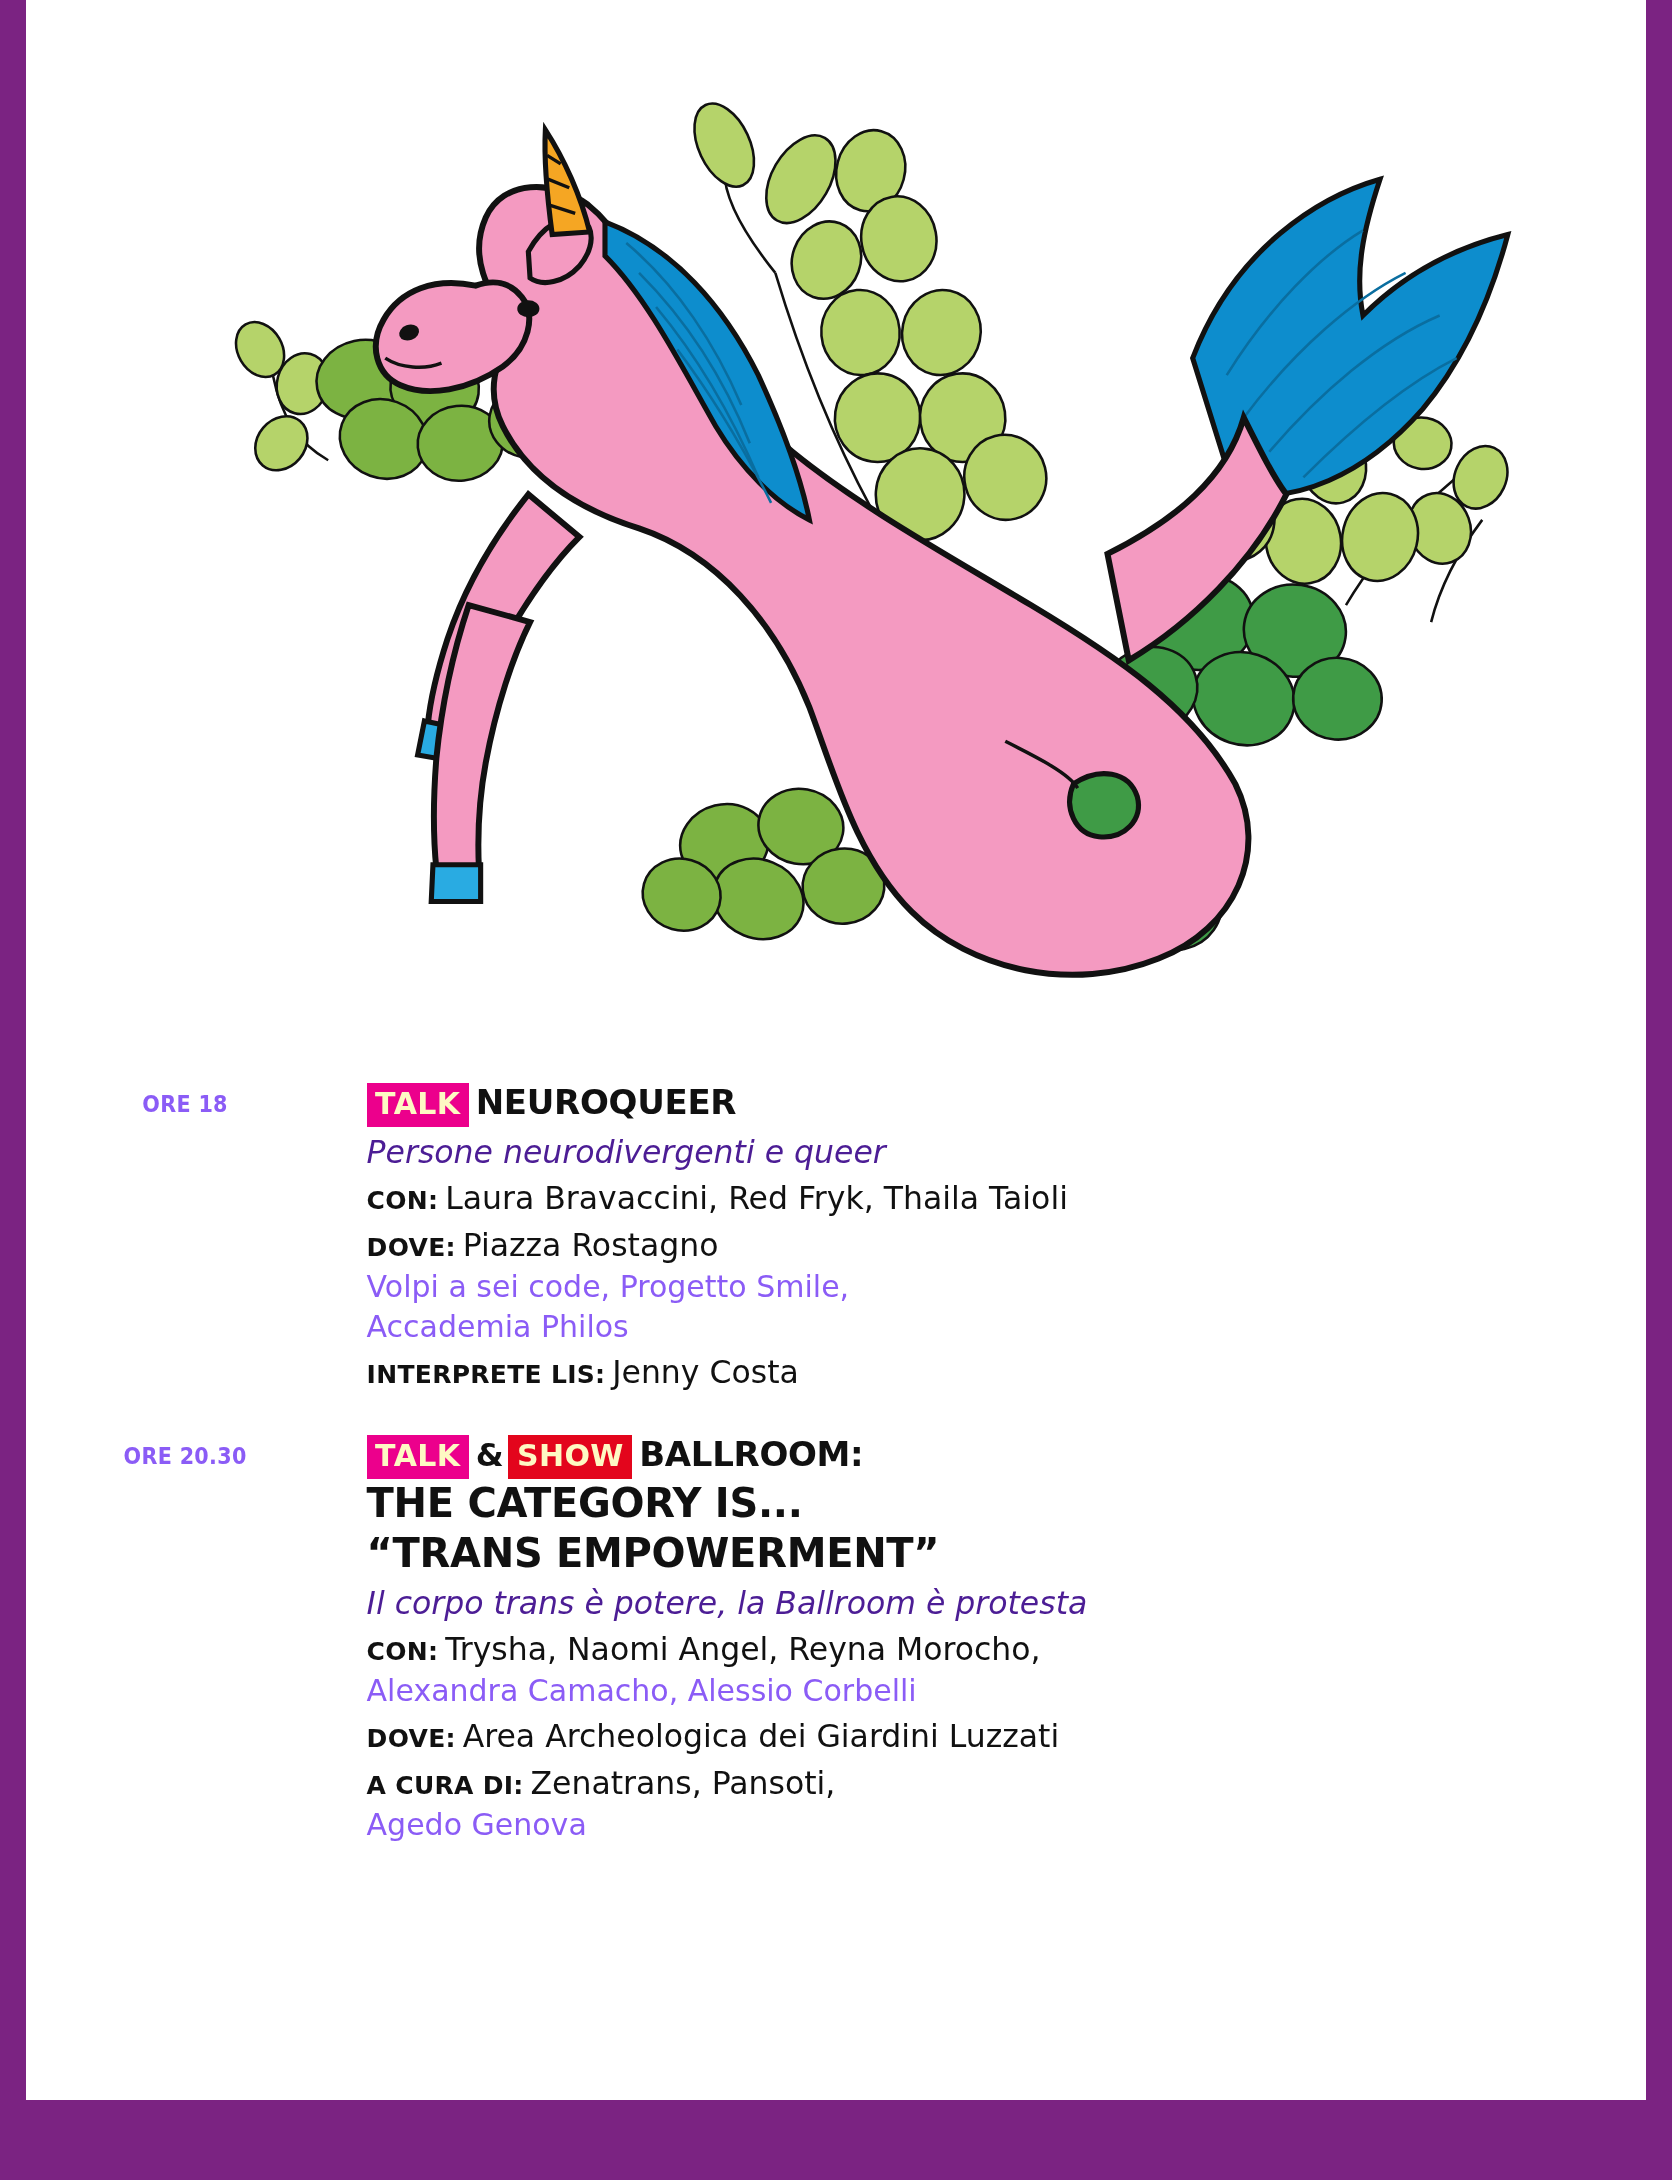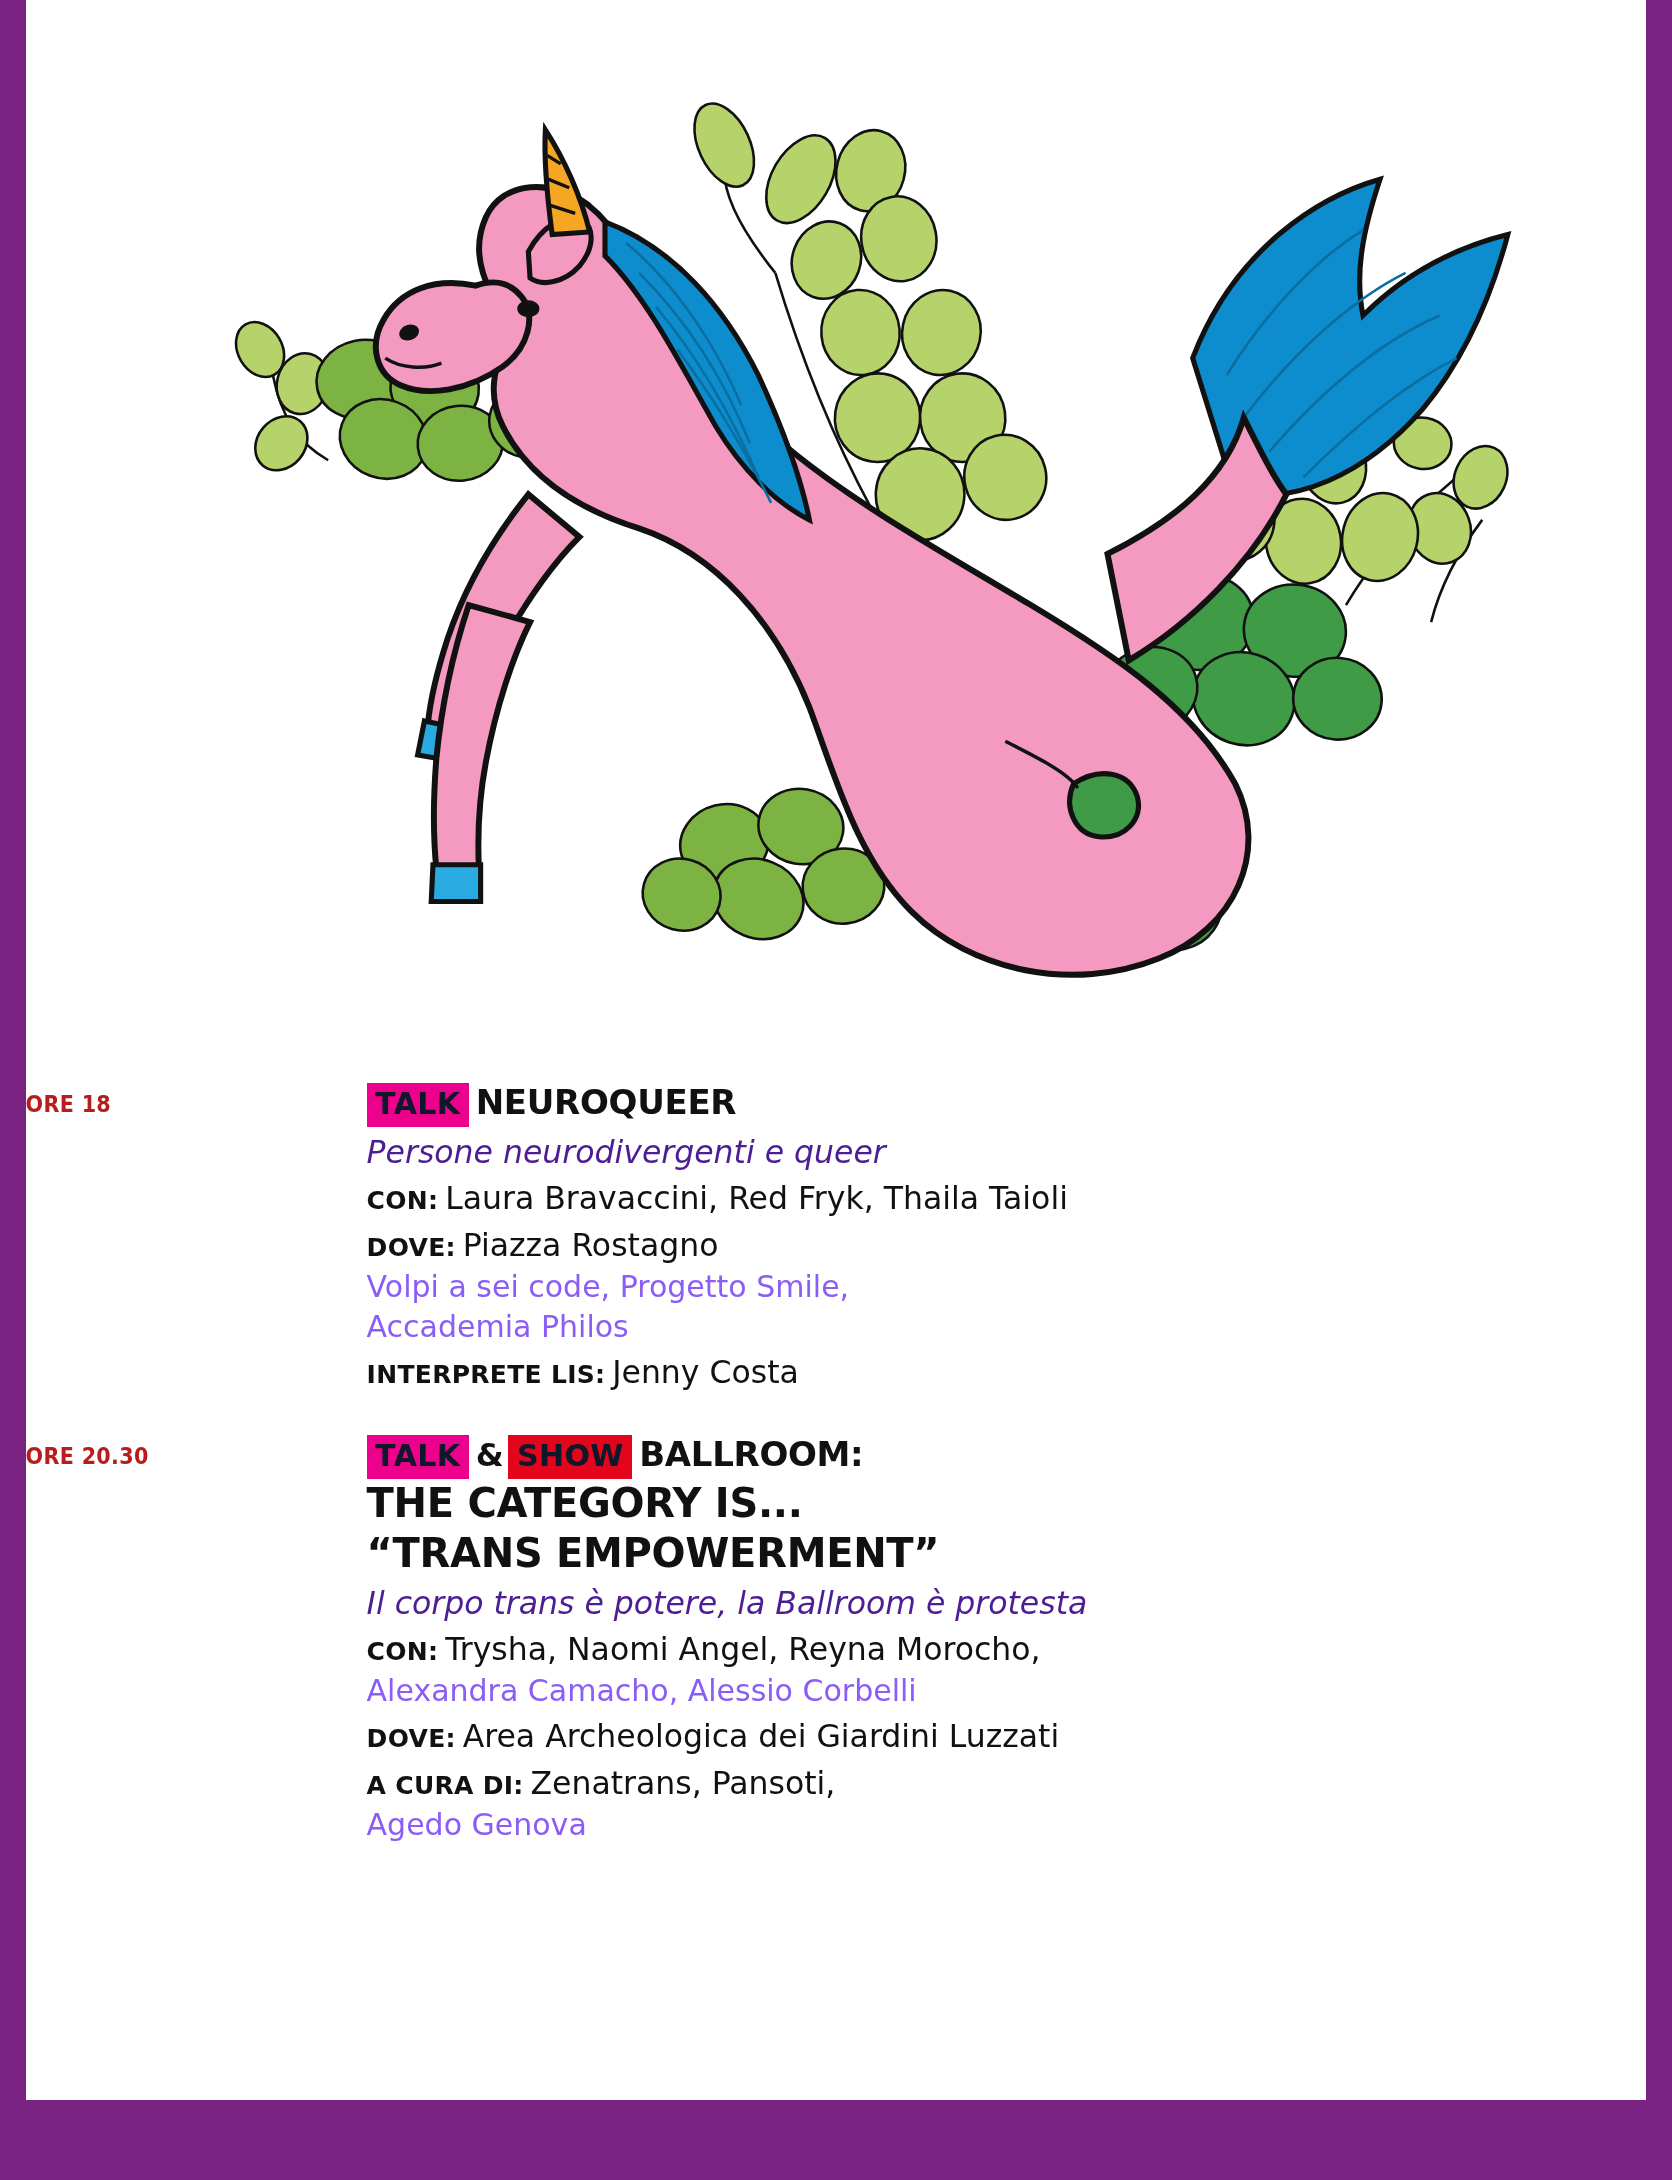--- a/index.html
+++ b/index.html
@@ -52,44 +52,44 @@
     top: 1082px;
   }
   .entry {
     display: flex;
     align-items: flex-start;
     margin-bottom: 41px;
   }
   .time {
     width: 341px;
     flex: 0 0 341px;
-    text-align: left;
+    text-align: center;
     padding-right: 22px;
     padding-top: 8.5px;
     box-sizing: border-box;
     font-family: "DejaVu Sans", sans-serif;
     font-weight: bold;
     font-size: 23px;
     letter-spacing: 0.3px;
-    color: #b91c1c;
+    color: #8b5cf6;
     font-stretch: condensed;
   }
   .body { flex: 1 1 auto; padding-right: 102px; }
 
   .headline {
     font-family: "DejaVu Sans", sans-serif;
     font-weight: bold;
     font-size: 34px;
     line-height: 1.22;
     color: #111111;
     letter-spacing: -0.3px;
   }
   .tag {
     display: inline-block;
-    color: #0f172a;
+    color: #fef9c3;
     font-weight: bold;
     font-size: 30px;
     line-height: 1;
     padding: 6px 8.5px 7.7px 8.5px;
     margin-right: 6.8px;
     vertical-align: baseline;
     letter-spacing: 0.4px;
   }
   .tag-talk { background: #ec008c; }
   .tag-show { background: #e3051c; }

